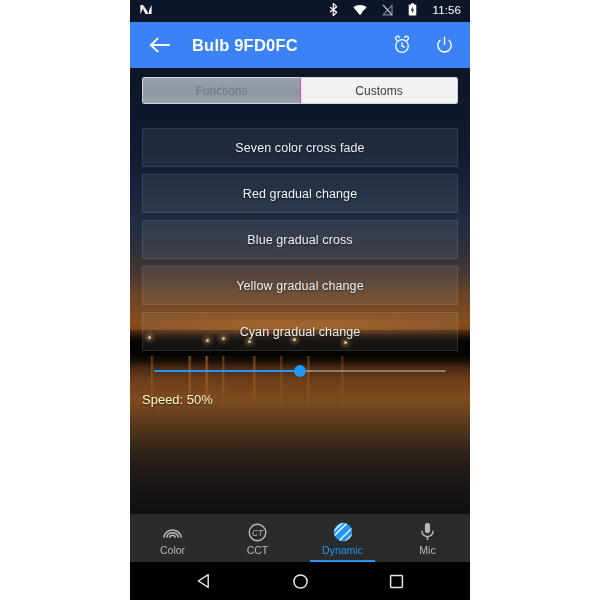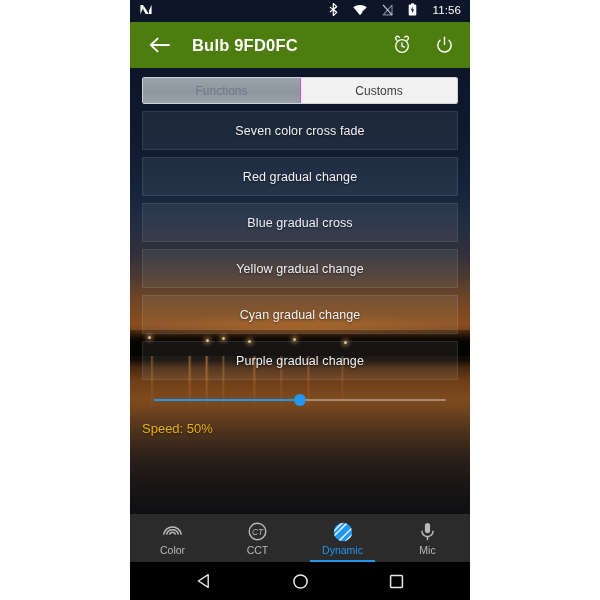--- a/index.html
+++ b/index.html
@@ -61,21 +61,21 @@
     letter-spacing: 0.1px;
     font-family: "Liberation Sans", sans-serif;
     line-height: 1;
     padding-left: 1px;
   }
 
   
   #app-bar {
     position: relative;
     height: 46px;
-    background: #4d7c0f;
+    background: #3b82f6;
     display: flex;
     align-items: center;
     padding: 0 14px 0 16px;
     box-sizing: border-box;
     z-index: 6;
   }
   #back-button {
     width: 26px;
     height: 26px;
     display: flex;
@@ -227,21 +227,21 @@
     color: #6d7a85;
   }
   .tab.unselected {
     background: #f1f1f1;
     color: #3b3b3b;
     border-left: 1px solid #d946ef;
   }
 
   
   #effect-list {
-    margin: 7px 12px 0 12px;
+    margin: 24px 12px 0 12px;
   }
   .effect-item {
     height: 39px;
     margin-bottom: 7px;
     display: flex;
     align-items: center;
     justify-content: center;
     background: rgba(226,236,248,0.075);
     border: 1px solid rgba(220,232,248,0.10);
     border-radius: 1px;
@@ -281,21 +281,21 @@
     width: 12px;
     height: 12px;
     border-radius: 50%;
     background: #2196f3;
     transform: translateX(-50%);
   }
 
   
   #speed-label {
     margin: 10px 0 0 12px;
-    color: #eab308;
+    color: #fef9c3;
     font-size: 13px;
     text-shadow: 0 1px 2px rgba(0,0,0,0.6);
   }
 
   
   #bottom-nav {
     position: relative;
     height: 48px;
     background: #2b2b2b;
     display: flex;
@@ -308,21 +308,21 @@
     flex-direction: column;
     align-items: center;
     justify-content: center;
     gap: 3px;
     padding-top: 2px;
     box-sizing: border-box;
   }
   .nav-icon {
     height: 20px;
     display: flex;
-    align-items: flex-start;
+    align-items: center;
     justify-content: center;
     font-style: italic;
   }
   .nav-label {
     font-size: 10.5px;
     color: #b9b9b9;
     line-height: 1;
   }
   .nav-item.active .nav-label { color: #2196f3; }
   .nav-underline {
@@ -457,23 +457,20 @@
             <span class="effect-label">Red gradual change</span>
           </div>
           <div class="effect-item">
             <span class="effect-label">Blue gradual cross</span>
           </div>
           <div class="effect-item">
             <span class="effect-label">Yellow gradual change</span>
           </div>
           <div class="effect-item">
             <span class="effect-label">Cyan gradual change</span>
-          </div>
-          <div class="effect-item">
-            <span class="effect-label">Purple gradual change</span>
           </div>
         </div>
 
         <div id="slider-row">
           <div id="slider-track"></div>
           <div id="slider-fill" style="width: 50%; background: rgb(33, 150, 243);"></div>
           <div id="slider-thumb" style="left: 50%; background: rgb(33, 150, 243);"></div>
         </div>
 
         <div id="speed-label">Speed: 50%</div>

